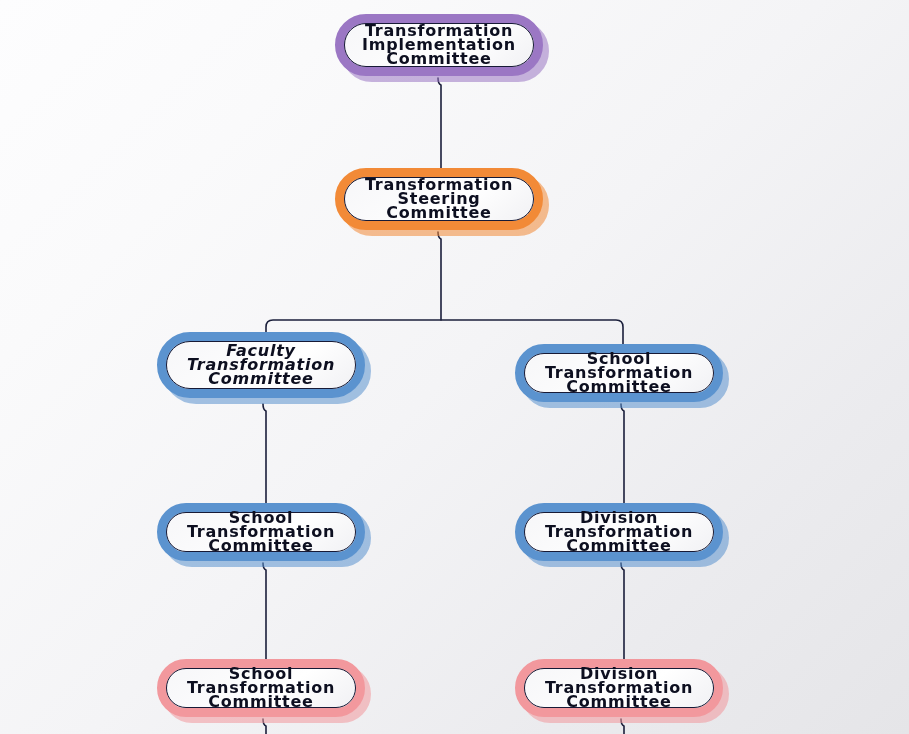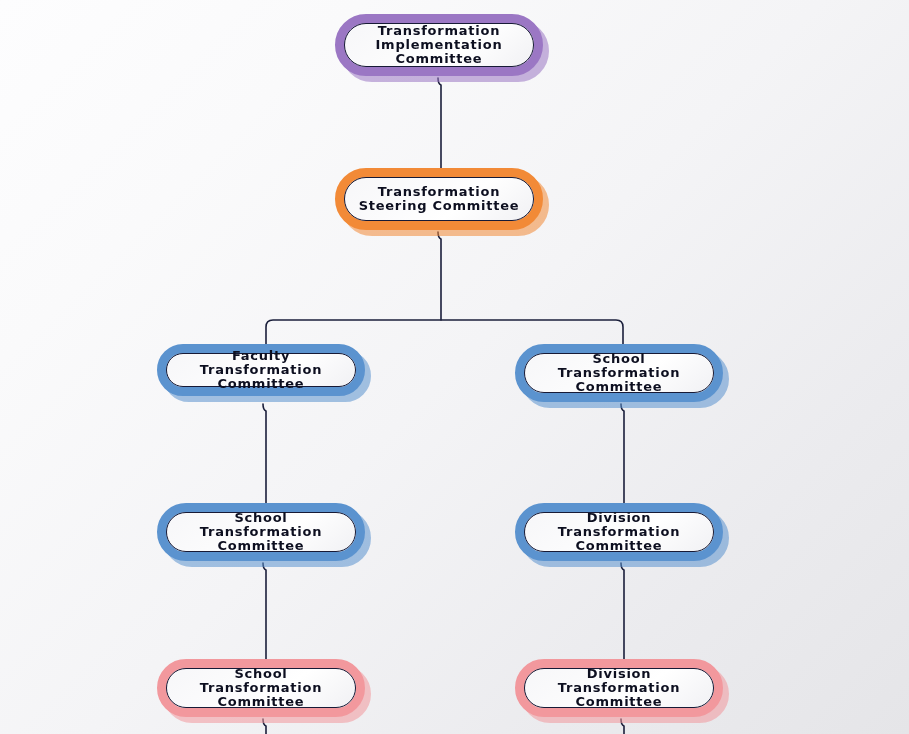--- a/index.html
+++ b/index.html
@@ -85,21 +85,21 @@
     position: absolute;
     left: 16px;
     right: 16px;
     top: 0;
     bottom: 0;
     display: flex;
     align-items: center;
     justify-content: center;
     text-align: center;
     font-weight: bold;
-    font-size: 13px;
+    font-size: 16px;
     line-height: 14px;
     letter-spacing: 0.75px;
     color: #0d0f20;
     white-space: pre-line;
     z-index: 3;
   }
 
   
   .c-purple .ring, .c-purple .ring-shadow { border-color: #9b77c4; }
   .c-orange .ring, .c-orange .ring-shadow { border-color: #f28a37; }
@@ -131,21 +131,21 @@
         <div class="label" style="color: rgb(13, 15, 32);">Transformation
 Implementation Committee</div>
       </div>
       <div class="node c-orange" style="left: 335px; top: 168px; width: 208px; height: 62px;">
         <div class="ring-shadow" style="border-color: rgb(242, 138, 55);"></div>
         <div class="ring" style="border-color: rgb(242, 138, 55);"></div>
         <div class="inner-stroke"></div>
         <div class="label" style="color: rgb(13, 15, 32);">Transformation
 Steering Committee</div>
       </div>
-      <div class="node c-blue" style="left: 157px; top: 344px; width: 208px; height: 52px;">
+      <div class="node c-blue" style="left: 157px; top: 332px; width: 208px; height: 66px; font-style: italic;">
         <div class="ring-shadow" style="border-color: rgb(91, 147, 207);"></div>
         <div class="ring" style="border-color: rgb(91, 147, 207);"></div>
         <div class="inner-stroke"></div>
         <div class="label" style="color: rgb(13, 15, 32);">Faculty Transformation
 Committee</div>
       </div>
       <div class="node c-blue" style="left: 515px; top: 344px; width: 208px; height: 58px;">
         <div class="ring-shadow" style="border-color: rgb(91, 147, 207);"></div>
         <div class="ring" style="border-color: rgb(91, 147, 207);"></div>
         <div class="inner-stroke"></div>

